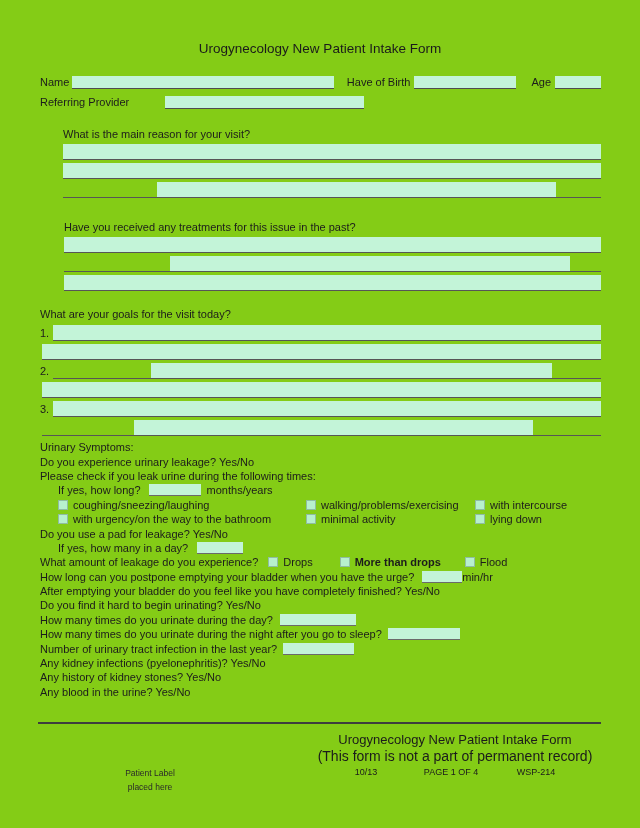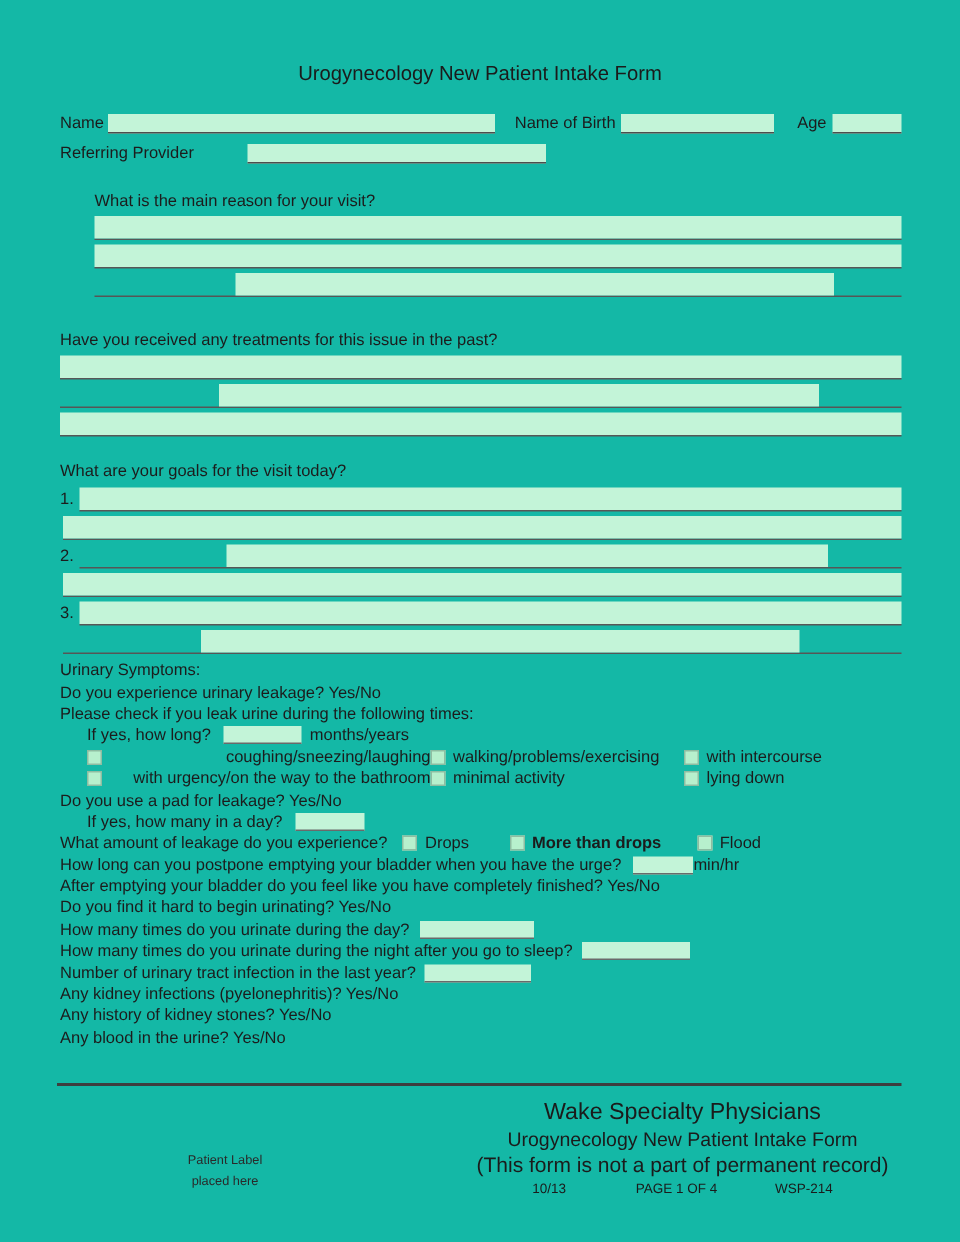--- a/index.html
+++ b/index.html
@@ -1,17 +1,17 @@
 <!DOCTYPE html>
 <html style="--highlight: #c3f4d8; --checkbox-fill: #b7f0cd; --checkbox-border: #8fbda2;"><head>
 <meta charset="utf-8">
 <style>
   html,body { margin:0; padding:0; background:#ffffff; }
   .page {
-    position:relative; width:640px; height:828px; background:#14b8a6;
+    position:relative; width:640px; height:828px; background:#84cc16;
     font-family:"Liberation Sans", sans-serif; font-size:11px; color:#1c1c1c;
     overflow:hidden;
   }
   .title {
     position:absolute; top:41px; left:0; width:640px; text-align:center;
     font-size:13.5px; color:#1b1b1b;
   }
   
   .hdr { position:absolute; left:40px; right:39px; top:74px; }
   .hrow { display:flex; align-items:flex-end; height:15px; }
@@ -42,21 +42,21 @@
   .ifld {
     display:inline-block; height:11px; background:var(--highlight);
     border-bottom:1px solid #6a6a6a; vertical-align:middle;
   }
   .cb {
     display:inline-block; width:8px; height:8px; box-sizing:content-box;
     background:var(--checkbox-fill); border:1px solid var(--checkbox-border);
     margin-right:5px; flex:none;
   }
   .cbcell { display:flex; align-items:center; }
-  .cell1 { margin-left:18px; width:229px;justify-content:space-between; }
+  .cell1 { margin-left:18px; width:248px; }
   .cell2 { width:169px; }
   .cell3 { flex:1; }
   
   .fsep { position:absolute; left:38px; right:39px; top:722px; border-top:2px solid #3e3e3e; }
   .fcenter { position:absolute; left:295px; width:320px; top:732px; text-align:center; color:#1b1b1b; }
   .f-org  { font-size:15.5px; line-height:20px; }
   .f-ctr  { font-size:12px;   line-height:15px; }
   .f-form { font-size:13px;   line-height:16px; }
   .f-note { font-size:14px;    line-height:16px; }
   .f-meta { font-size:9px;    line-height:17px; }
@@ -72,21 +72,21 @@
 <body>
 
 <div class="page">
 
   <div class="title">Urogynecology New Patient Intake Form</div>
 
   <div class="hdr">
     <div class="hrow">
       <span class="lbl">Name</span>
       <span class="fld f-name"></span>
-      <span class="lbl">Name of Birth</span>
+      <span class="lbl">Have of Birth</span>
       <span class="fld f-dob"></span>
       <span class="lbl">Age</span>
       <span class="fld f-age"></span>
     </div>
     <div class="hrow">
       <span class="lbl">Referring Provider</span>
       <span class="fld f-ref"></span>
     </div>
   </div>
 
@@ -96,21 +96,21 @@
         <span class="band"></span>
       </div>
     <div class="wline">
         <span class="band"></span>
       </div>
     <div class="wline">
         <span class="band partial" style="left:94px;width:399px;"></span>
       </div>
   </div>
 
-  <div class="sec" style="top:221px;">
+  <div class="sec" style="top:221px;margin-left:24px;">
     <div class="q">Have you received any treatments for this issue in the past?</div>
     <div class="wline">
         <span class="band"></span>
       </div>
     <div class="wline">
         <span class="band partial" style="left:106px;width:400px;"></span>
       </div>
     <div class="wline">
         <span class="band"></span>
       </div>
@@ -229,21 +229,20 @@
   </div>
 
   <div class="fsep"></div>
 
   <div class="plabel">
     <div>Patient Label</div>
     <div>placed here</div>
   </div>
 
   <div class="fcenter">
-    <div class="f-org">Wake Specialty Physicians</div>
     <div class="f-form">Urogynecology New Patient Intake Form</div>
     <div class="f-note">(This form is not a part of permanent record)</div>
     <div class="f-meta">
       <span class="m1">10/13</span>
       <span class="m2">PAGE 1 OF 4</span>
       <span>WSP-214</span>
     </div>
   </div>
 
 </div>

